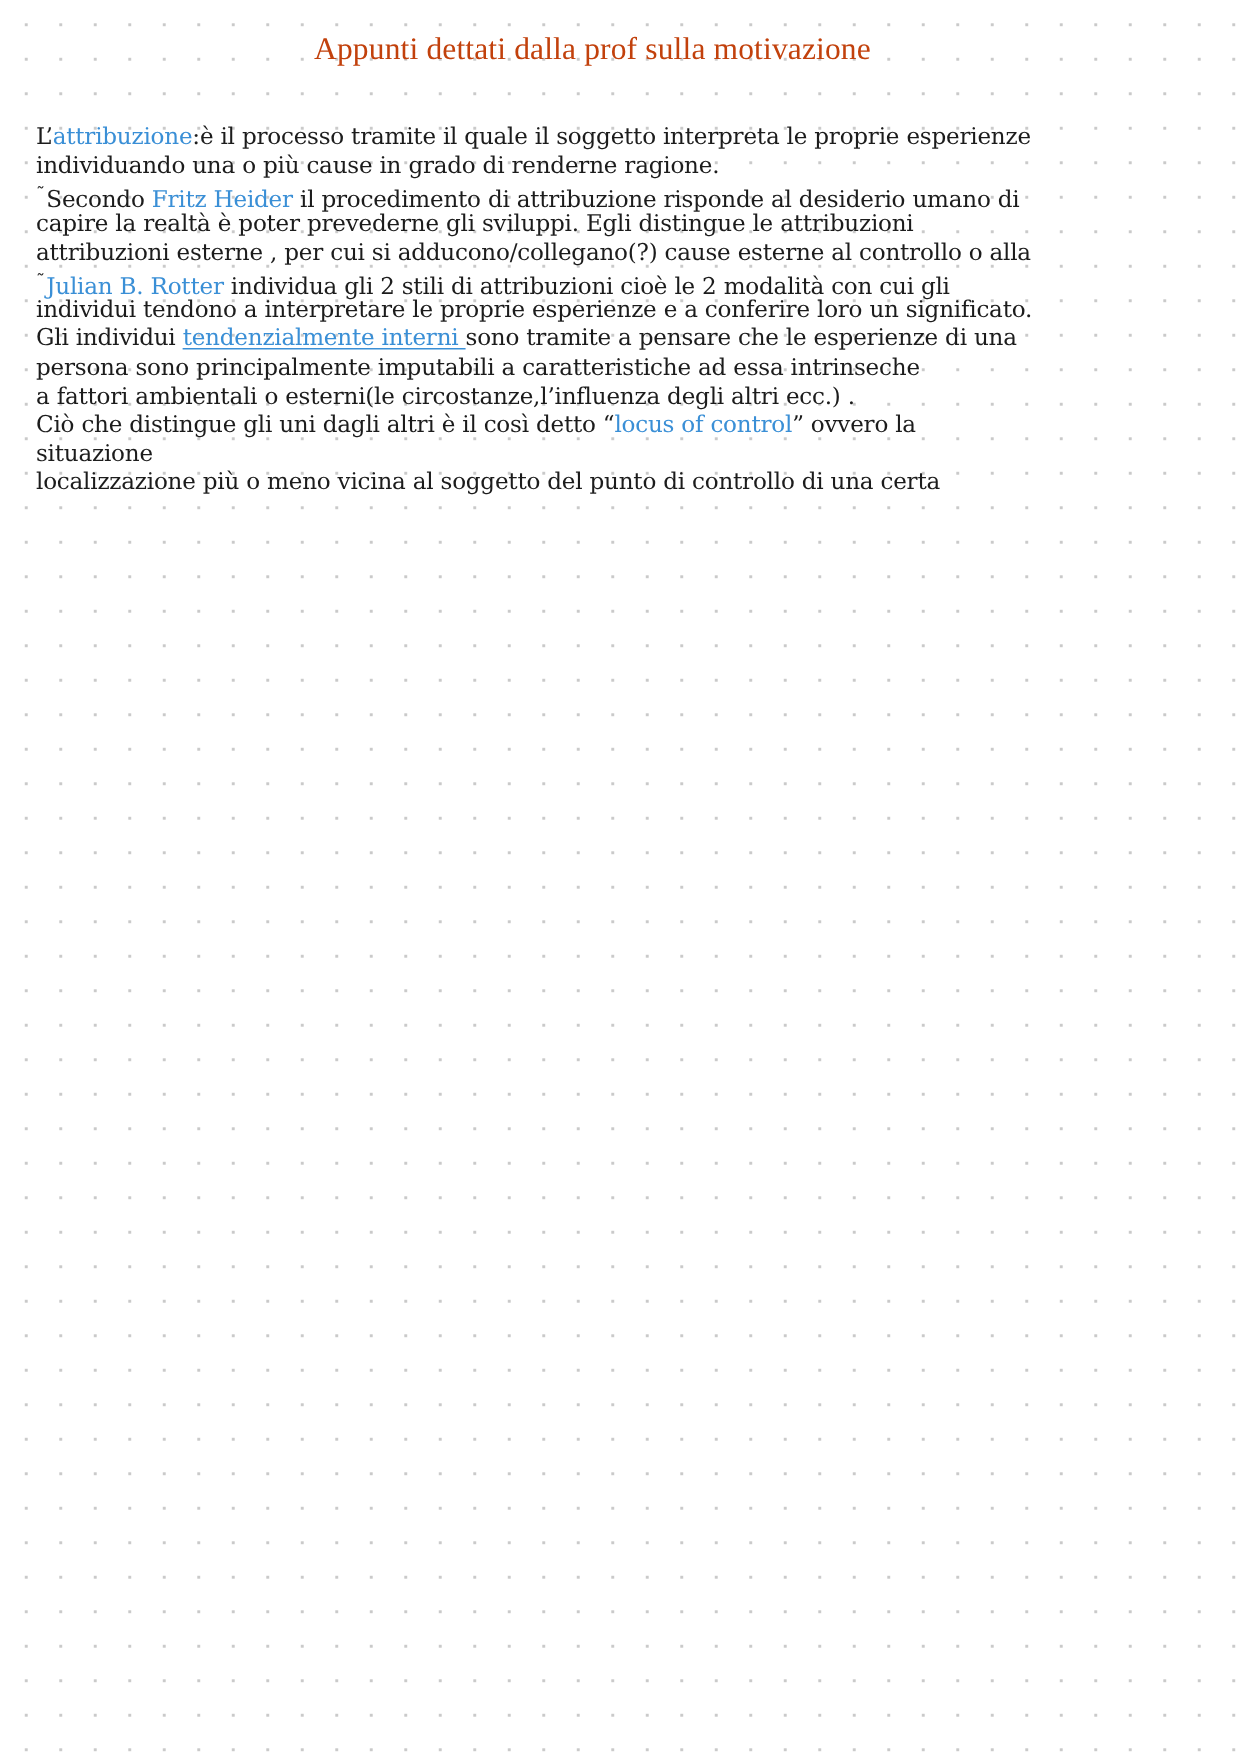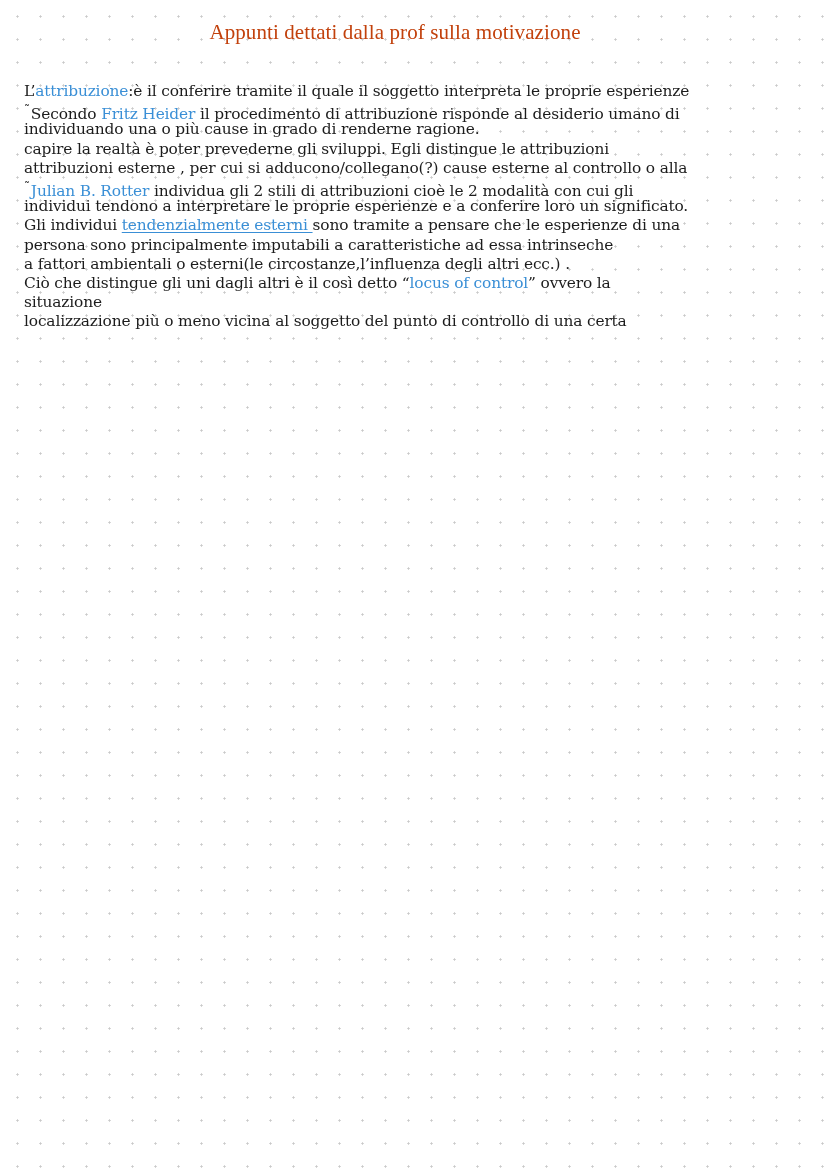--- a/index.html
+++ b/index.html
@@ -62,27 +62,27 @@
       vertical-align: 5px;
       margin-right: 1px;
     }
   </style>
 </head>
 <body>
 
 <div class="page">
   <div class="title">Appunti dettati dalla prof  sulla motivazione</div>
   <div class="body" id="note-body">
-      <div class="line"><span>L’</span><span class="hl">attribuzione</span><span>:è il conferire tramite il quale il soggetto interpreta le proprie esperienze</span></div>
+      <div class="line"><span>L’</span><span class="hl">attribuzione</span><span>:è il processo tramite il quale il soggetto interpreta le proprie esperienze</span></div>
+      <div class="line"><span>individuando una o più cause in grado di renderne ragione.</span></div>
       <div class="line"><span class="tilde">˜</span><span>Secondo </span><span class="hl">Fritz Heider</span><span> il procedimento di attribuzione risponde al desiderio umano di</span></div>
-      <div class="line"><span>individuando una o più cause in grado di renderne ragione.</span></div>
       <div class="line"><span>capire la realtà è poter prevederne gli sviluppi. Egli distingue le attribuzioni</span></div>
       <div class="line"><span>attribuzioni esterne , per cui si adducono/collegano(?) cause esterne al controllo o alla</span></div>
       <div class="line"><span class="tilde">˜</span><span class="hl">Julian B. Rotter</span><span> individua gli 2 stili di attribuzioni cioè le 2 modalità con cui gli</span></div>
       <div class="line"><span>individui tendono a interpretare le proprie esperienze e a conferire loro un significato.</span></div>
-      <div class="line"><span>Gli individui </span><span class="ul">tendenzialmente esterni  </span><span> sono tramite a pensare che le esperienze di una</span></div>
+      <div class="line"><span>Gli individui </span><span class="ul">tendenzialmente interni  </span><span> sono tramite a pensare che le esperienze di una</span></div>
       <div class="line"><span>persona sono principalmente imputabili a caratteristiche ad essa intrinseche</span></div>
       <div class="line"><span>a fattori ambientali o esterni(le circostanze,l’influenza degli altri ecc.) .</span></div>
       <div class="line"><span>Ciò  che distingue gli uni dagli altri è il così detto “</span><span class="hl">locus of control</span><span>” ovvero la</span></div>
       <div class="line"><span>situazione</span></div>
       <div class="line"><span>localizzazione più o meno vicina al soggetto del punto di controllo di una certa</span></div>
     </div>
 </div>
 
 </body></html>

